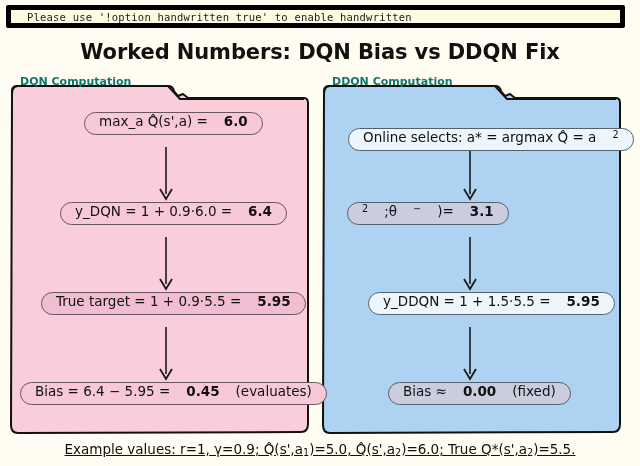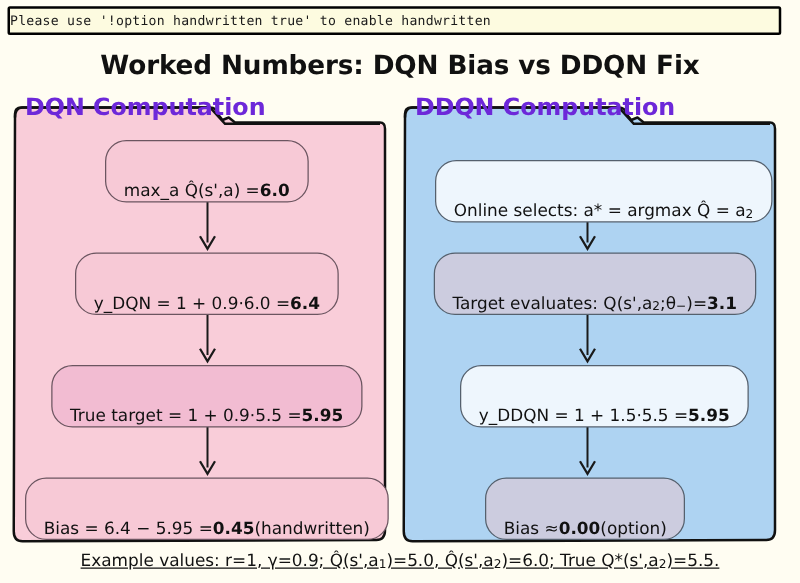--- a/index.html
+++ b/index.html
@@ -18,25 +18,25 @@
 
   
   .notice {
     position: absolute;
     left: 6px;
     top: 5px;
     width: 619px;
     height: 23px;
     box-sizing: border-box;
     background: #fdfbe0;
-    border: 2px solid #000000;
+    border: 5px solid #000000;
     border-radius: 2px;
     display: flex;
     align-items: center;
-    padding-left: 0;
+    padding-left: 16px;
   }
   .notice-text {
     font-family: "DejaVu Sans Mono", monospace;
     font-size: 10.5px;
     color: #1a1a1a;
     letter-spacing: 0.2px;
     white-space: nowrap;
   }
 
   
@@ -66,42 +66,43 @@
     position: absolute;
     left: 0;
     top: 0;
     overflow: visible;
   }
 
   .panel-title {
     position: absolute;
     left: 12px;
     top: 3px;
-    font-size: 19px;
+    font-size: 11px;
     font-weight: bold;
-    color: #6d28d9;
+    color: #0f766e;
     z-index: 4;
     white-space: nowrap;
   }
 
   
   .node {
     position: absolute;
     z-index: 3;
     display: flex;
-    align-items: flex-end;
+    align-items: flex-start;
     justify-content: center;
     box-sizing: border-box;
     padding: 0 14px;
-    height: 50px;
+    height: 23px;
     border-radius: 17px;
     border: 1px solid #6b5560;
     font-size: 13.5px;
     color: #111;
     white-space: nowrap;
+    gap: 16px;
   }
   .node.blue-stroke { border-color: #55606d; }
 
   .node b { font-weight: bold; }
 
   
   .fill-pink-light  { background: #f7c9d6; }
   .fill-pink-mid    { background: #f2bcd2; }
   .fill-blue-white  { background: #eef6fd; }
   .fill-lavender    { background: #ccccdf; }
@@ -163,56 +164,55 @@
   </div>
 
   <div class="node fill-pink-mid" style="left:33px; top:220px;">
     <span>True target = 1 + 0.9·5.5 = </span>
       <b>5.95</b>
   </div>
 
   <div class="node fill-pink-light" style="left:12px; top:310px;">
     <span>Bias = 6.4 − 5.95 = </span>
       <b>0.45</b>
-      <span> (handwritten)</span>
+      <span> (evaluates)</span>
   </div>
 </div>
 
 <div class="panel panel-right">
   <svg class="panel-shape" width="302" height="366" viewBox="0 0 302 366">
     <path d="M4,22 L4,19 Q4,14 9,14 L175,14 Q180,14 181,19 L185,24 L190,22 L195,26
              L296,26 Q300,26 300,31
              L300,352 Q300,360 293,360 L10,361 Q3,361 3,353 Z" fill="#aed3f2" stroke="#111" stroke-width="2" stroke-linejoin="round"></path>
     <path d="M4,22 Q4,14 10,14 L175,14 L187,27 L296,27" fill="none" stroke="#111" stroke-width="2"></path>
   </svg>
   <div class="panel-title">DDQN Computation</div>
 
   <div class="node blue-stroke fill-blue-white" style="left:28px; top:40px;margin-top:16px;">
     <span>Online selects: a* = argmax Q̂ = a</span>
       <sub>2</sub>
   </div>
 
   <div class="node blue-stroke fill-lavender" style="left:27px; top:130px;">
-    <span>Target evaluates: Q(s',a</span>
       <sub>2</sub>
       <span>;θ</span>
       <sup>−</sup>
       <span>)=</span>
       <b>3.1</b>
   </div>
 
   <div class="node blue-stroke fill-blue-white" style="left:48px; top:220px;">
     <span>y_DDQN = 1 + 1.5·5.5 = </span>
       <b>5.95</b>
   </div>
 
   <div class="node blue-stroke fill-lavender" style="left:68px; top:310px;">
     <span>Bias ≈ </span>
       <b>0.00</b>
-      <span> (option)</span>
+      <span> (fixed)</span>
   </div>
 </div>
 
 <svg class="arrows" viewBox="0 0 640 466">
   <g stroke="#1a1a1a" stroke-width="1.6" fill="none">
 
     <path d="M166,147 L166,194"></path>
     <path d="M160,189 L166,199 L172,189" stroke-width="1.8"></path>
     <path d="M166,237 L166,284"></path>
     <path d="M160,279 L166,289 L172,279" stroke-width="1.8"></path>

